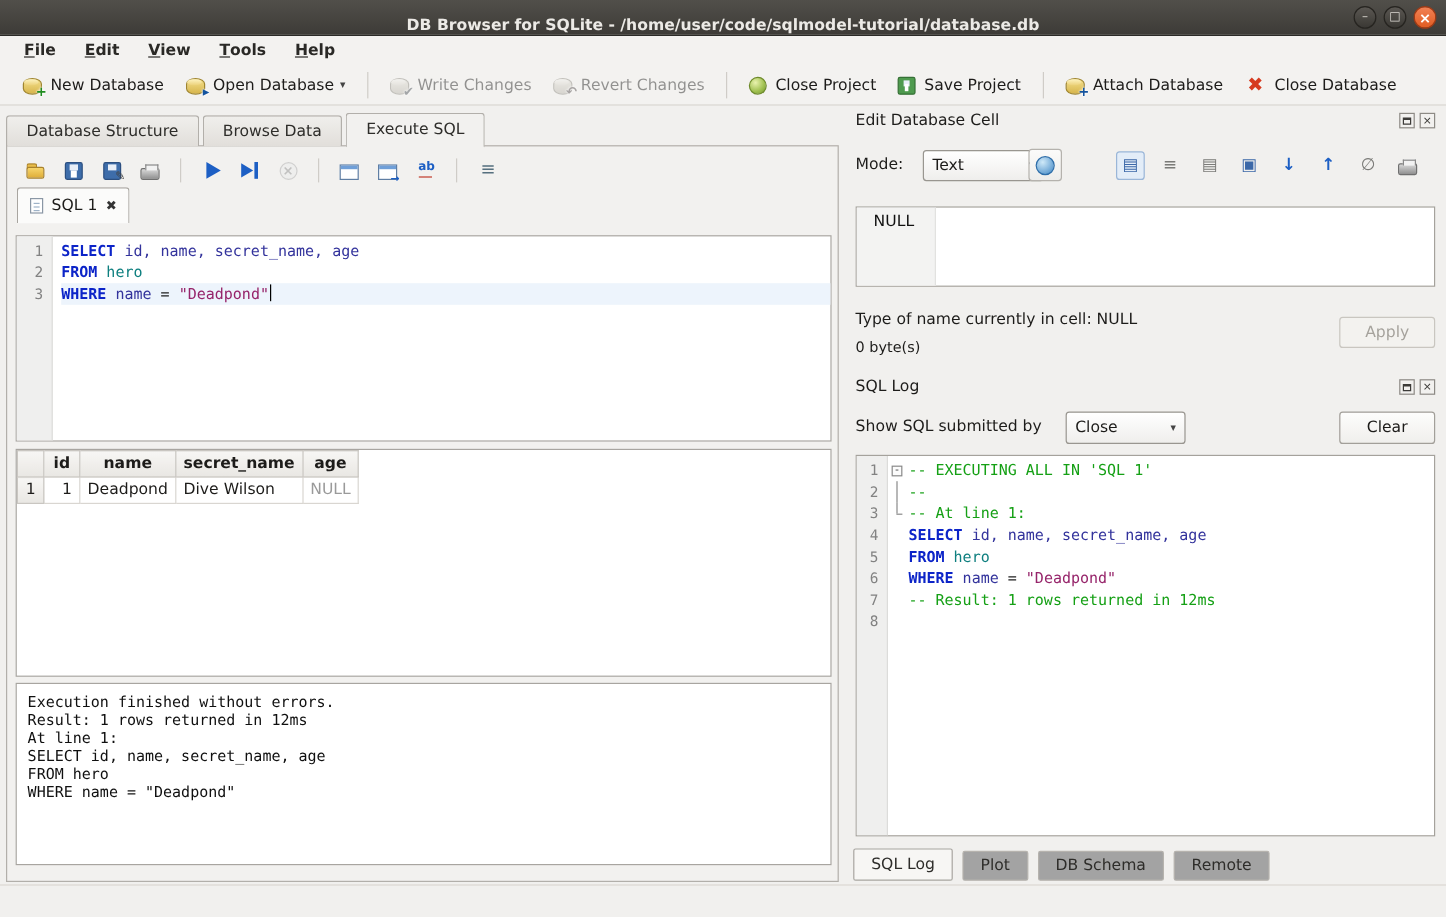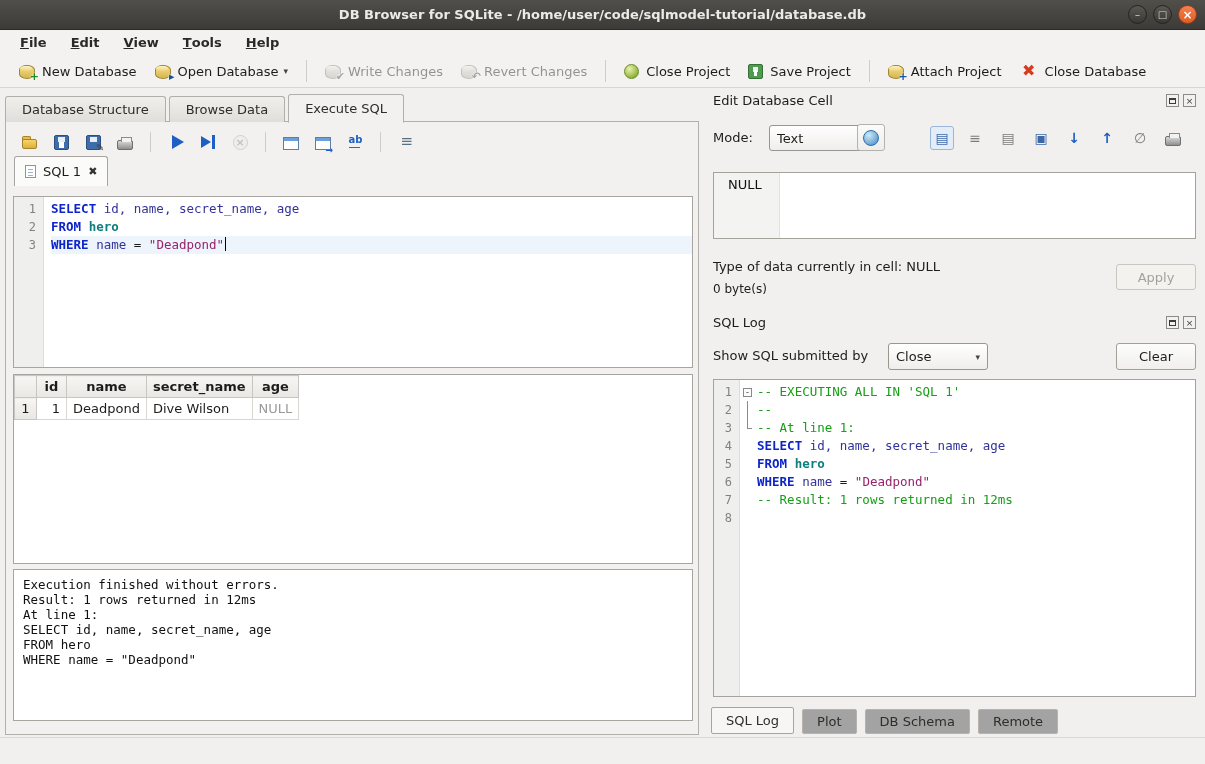--- a/index.html
+++ b/index.html
@@ -1,20 +1,20 @@
 <!DOCTYPE html>
 <html style="--c-keyword: #0c24c8; --c-identifier: #33339c; --c-table: #0e7f7f; --c-string: #96246a; --c-comment: #15a015; --c-selection: #edf4fc; --c-titlebar: #454340; --c-close_button: #e05c22;"><head>
 <meta charset="utf-8">
 <style>
   *{margin:0;padding:0;box-sizing:border-box}
   html,body{width:1205px;height:764px}
   body{position:relative;overflow:hidden;background:#f1f0ee;font-family:"DejaVu Sans","Liberation Sans",sans-serif;font-size:13px;color:#1d1c1a}
 
   
-  .titlebar{position:absolute;left:0;top:0;width:100%;height:30px;background:linear-gradient(#514f4a,#3d3b37);border-bottom:1px solid #2b2a27;display:flex;align-items:center;justify-content:center}
+  .titlebar{position:absolute;left:0;top:0;width:100%;height:30px;background:linear-gradient(#514f4a,#3d3b37);border-bottom:1px solid #2b2a27;display:flex;align-items:flex-end;justify-content:center}
   .titlebar .wtitle{color:#eceae6;font-weight:bold;font-size:13px}
   .winbtns{position:absolute;right:8px;top:5px;display:flex;gap:6px}
   .winbtn{width:19px;height:19px;border-radius:50%;background:linear-gradient(#5b5853,#3a3834);border:1px solid #262420;color:#d9d6d0;font-size:10px;display:flex;align-items:center;justify-content:center;line-height:1}
   .winbtn.close{background:linear-gradient(#f28155,#e05c22);border-color:#9c3a16;color:#fff;font-size:12px;font-weight:bold}
 
   
   .menubar{position:absolute;top:30px;left:0;width:100%;height:25px;background:#f3f2f0;display:flex;align-items:stretch;padding-left:8px}
   .menu-item{padding:0 12px;display:flex;align-items:center;font-weight:bold;color:#2a2926}
   .menu-item u{text-decoration:underline}
   .toolbar{position:absolute;top:55px;left:0;width:100%;height:33px;background:#f3f2f0;border-bottom:1px solid #d9d6d1;display:flex;align-items:center;padding:0 10px}
@@ -75,21 +75,21 @@
 
   .editor{position:absolute;left:7px;top:74px;width:680px;height:172px;background:#fff;border:1px solid #a8a5a0;display:flex;font:12.5px/18px "DejaVu Sans Mono","Liberation Mono",monospace}
   .gutter{width:30px;background:#efefee;border-right:1px solid #dcdcda;color:#828282;font-size:12px;text-align:right;padding:3px 7px 0 0;flex:none}
   .gline{height:18px}
   .codes{flex:1;padding:3px 0 0 7px}
   .codeline{height:18px;white-space:pre}
   .codeline.current{background:var(--c-selection)}
   .caret{display:inline-block;width:1px;height:14px;background:#000;vertical-align:-2px;margin-left:1px}
   .tk-kw{color:var(--c-keyword);font-weight:bold}
   .tk-id{color:var(--c-identifier)}
-  .tk-tbl{color:var(--c-table);font-weight:bold}
+  .tk-tbl{color:var(--c-table);font-weight:normal}
   .tk-str{color:var(--c-string)}
   .tk-cmt{color:var(--c-comment)}
   .tk-pl{color:#1a1a1a}
 
   .grid{position:absolute;left:7px;top:252px;width:680px;height:190px;background:#fff;border:1px solid #a8a5a0;overflow:hidden}
   .grid table{border-collapse:collapse;font-size:13px}
   .grid th,.grid td{border:1px solid #d9d6d1;padding:2px 6px;height:22px;white-space:nowrap}
   .grid thead th{background:linear-gradient(#f7f6f4,#e9e7e3);font-weight:bold;border-color:#c9c6c1}
   .grid tbody th{background:linear-gradient(#f7f6f4,#e9e7e3);font-weight:normal;border-color:#c9c6c1}
   .grid td.num{text-align:right}
@@ -189,21 +189,21 @@
     </div>
     <div class="tb-btn">
       <span class="tbi i-floppy-g"></span>
       <span class="tb-lbl">Save Project</span>
     </div>
     <div class="tb-sep"></div>
     <div class="tb-btn">
       <span class="tbi i-db">
         <span class="bdg" style="color: rgb(20, 83, 158);">+</span>
       </span>
-      <span class="tb-lbl">Attach Project</span>
+      <span class="tb-lbl">Attach Database</span>
     </div>
     <div class="tb-btn">
       <span class="tbi i-x">✖</span>
       <span class="tb-lbl">Close Database</span>
     </div>
   </div>
 <div class="tabbar">
     <div class="tab">Database Structure</div>
     <div class="tab">Browse Data</div>
     <div class="tab active">Execute SQL</div>
@@ -344,21 +344,21 @@
     </div>
   </div>
 
 <div class="cell-editor">
   <div class="cell-gutter">
     <span>NULL</span>
   </div>
   <div class="cell-body"></div>
 </div>
 
-<div class="lbl" style="left:713px;top:259px">Type of data currently in cell: NULL</div>
+<div class="lbl" style="left:713px;top:259px">Type of name currently in cell: NULL</div>
 <div class="lbl" style="left:713px;top:282px;font-size:12px">0 byte(s)</div>
 <div class="btn disabled" style="left:1116px;top:264px;width:80px;height:26px">Apply</div>
 
 <div class="sec-title" style="left:713px;top:315px">SQL Log</div>
 <div class="hics" style="left:1166px;top:316px">
   <div class="hic">
       <span class="fl"></span>
     </div>
   <div class="hic">×</div>
 </div>

